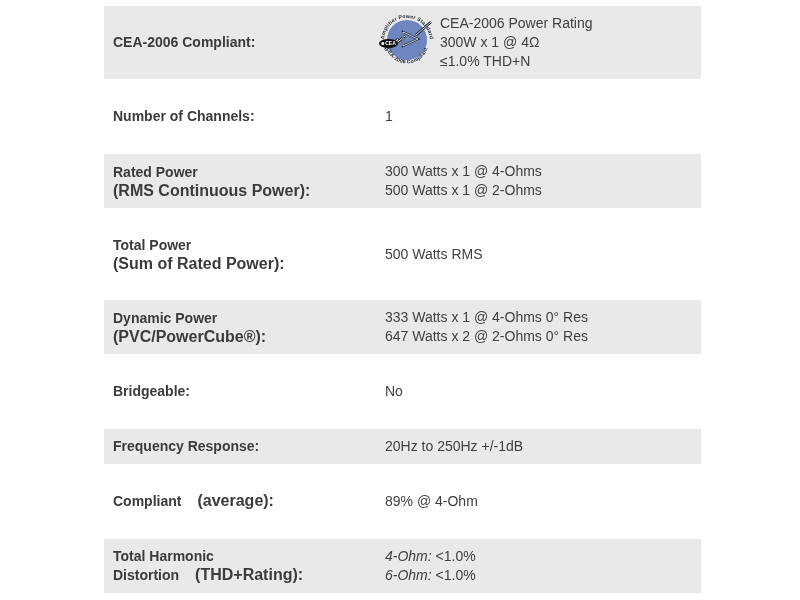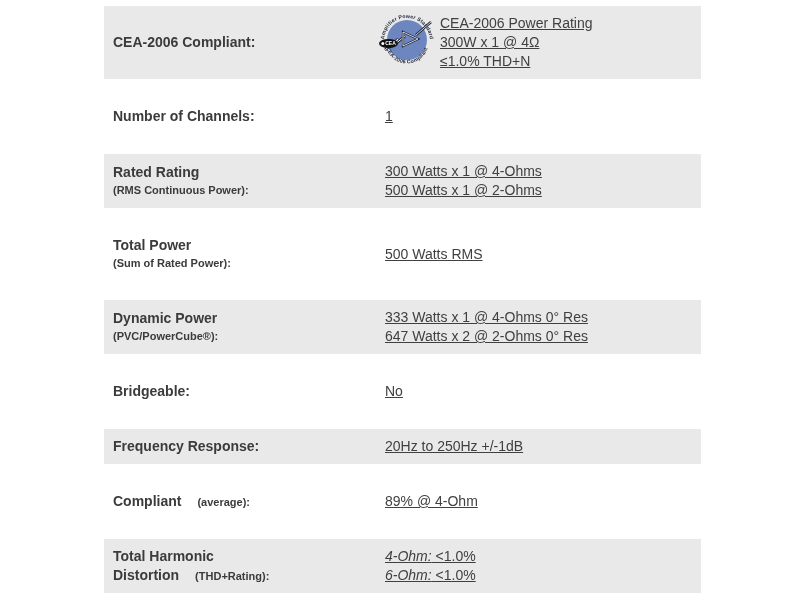--- a/index.html
+++ b/index.html
@@ -31,39 +31,39 @@
     box-sizing: border-box;
     padding-left: 9px;
     padding-right: 6px;
     flex-shrink: 0;
     color: #3b3b3b;
     font-size: 14px;
     line-height: 19px;
     font-weight: bold;
   }
   .label-small {
-    font-size: 11px;
+    font-size: 16px;
     font-weight: bold;
     color: #3b3b3b;
     line-height: 17px;
   }
   .label-small.inline { margin-left: 16px; }
   .value-cell {
     flex: 1;
     color: #404040;
     font-size: 14px;
     line-height: 19px;
     padding-left: 7px;
   }
   .value-cell.with-logo {
     display: flex;
     align-items: flex-start;
     padding-left: 0;
   }
-  .value-line { min-height: 19px; text-decoration: underline; }
+  .value-line { min-height: 19px; }
   .em-part { font-style: italic; }
   .cea-logo {
     width: 56px;
     height: 56px;
     margin-right: 6px;
     flex-shrink: 0;
     margin-top: -2px;
   }
 </style>
 </head>
@@ -110,21 +110,21 @@
     <div class="label-cell">
       <span>Number of Channels:</span>
     </div>
     <div class="value-cell">
       <div class="value-line">1</div>
     </div>
   </div>
 
   <div class="spec-row shaded">
     <div class="label-cell">
-      <span>Rated Rating</span>
+      <span>Rated Power</span>
       <div class="label-small">(RMS Continuous Power):</div>
     </div>
     <div class="value-cell">
       <div class="value-line">300 Watts x 1 @ 4-Ohms</div>
       <div class="value-line">500 Watts x 1 @ 2-Ohms</div>
     </div>
   </div>
 
   <div class="spec-row">
     <div class="label-cell">

